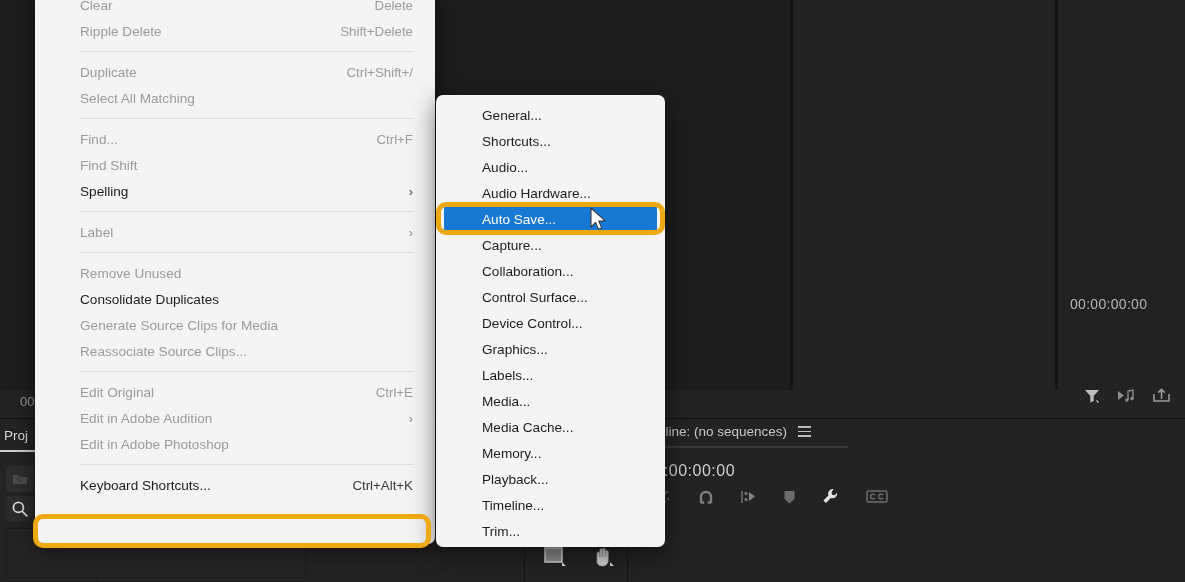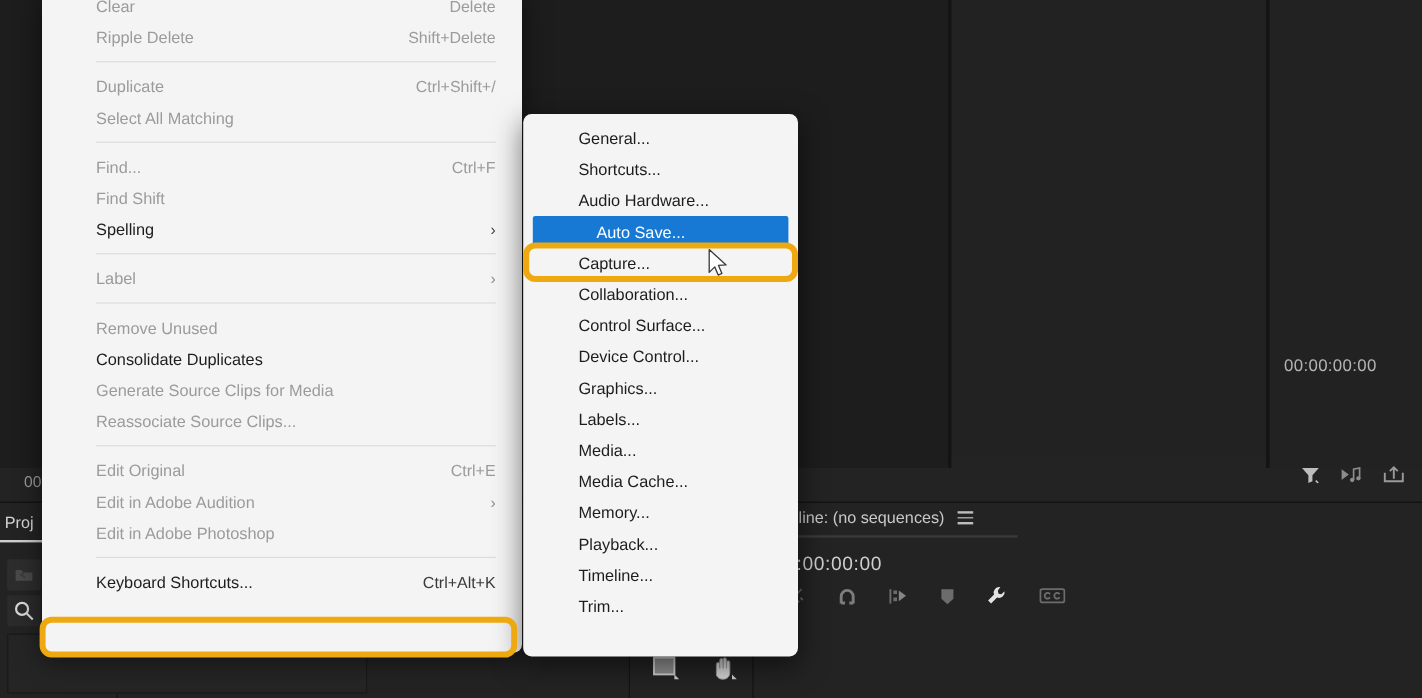--- a/index.html
+++ b/index.html
@@ -95,21 +95,21 @@
   .smi {
     position: relative; display: flex; align-items: center;
     height: 26px; padding: 0 14px 0 46px; font-size: 13.6px; color: #1d1d1d;
   }
   .smi.sel { color: #ffffff; }
   .sub-blue {
     position: absolute; left: 8px; right: 8px; top: 0; bottom: 0;
     background: #1779d3; border-radius: 2px;
   }
   .smi-row { position: relative; z-index: 2; }
-  .sub-wrap { position: relative; height: 26px; padding-left: 15px; }
+  .sub-wrap { position: relative; height: 26px; }
 
   .hl-auto { left: 436px; top: 202px; width: 229px; height: 33px; }
 
   
   .cursor { position: absolute; left: 590px; top: 207px; z-index: 40; }
 </style>
 </head>
 <body>
 
 <div id="root">
@@ -302,20 +302,23 @@
   </div>
 
   <div class="sub-menu">
     <div class="smi">
       <span>General...</span>
     </div>
     <div class="smi">
       <span>Shortcuts...</span>
     </div>
     <div class="smi">
+      <span>Audio...</span>
+    </div>
+    <div class="smi">
       <span>Audio Hardware...</span>
     </div>
 
     <div class="sub-wrap">
       <div class="sub-blue"></div>
       <div class="smi sel smi-row">
         <span>Auto Save...</span>
       </div>
     </div>
 

